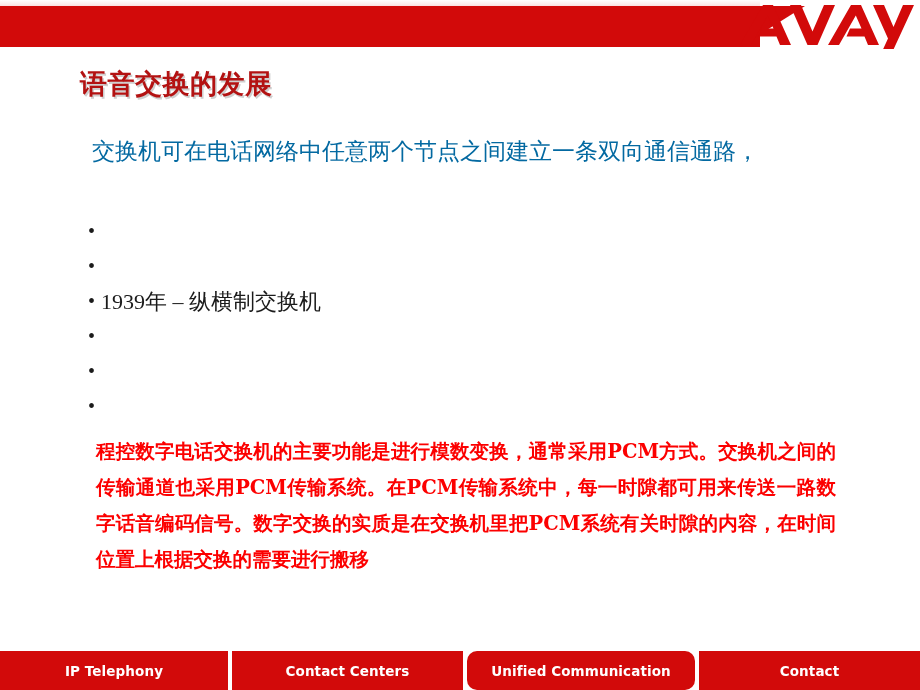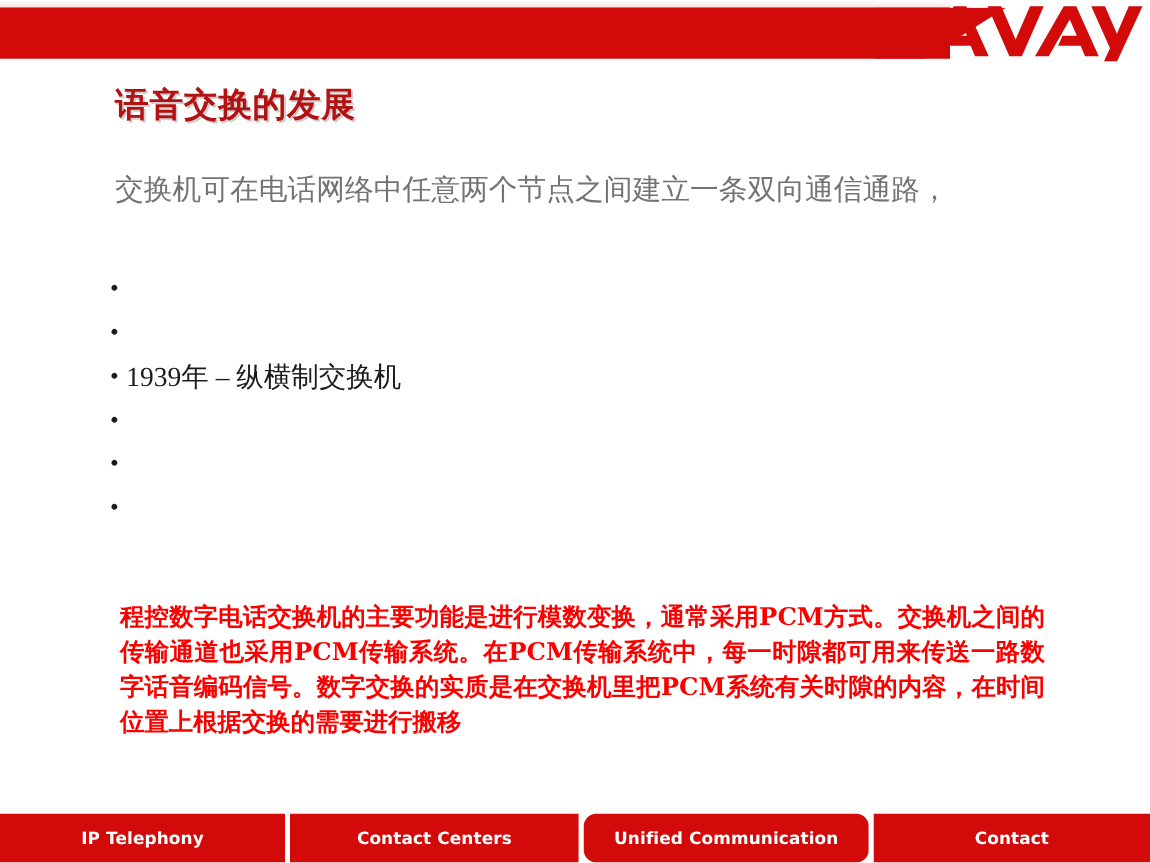--- a/index.html
+++ b/index.html
@@ -103,38 +103,38 @@
     left: 733px;
     top: 1px;
     width: 185px;
     height: 48px;
   }
   .avaya-logo svg { display: block; }
 
   
   .slide-title {
     position: absolute;
-    left: 92px;
+    left: 80px;
     top: 66px;
     font-size: 27px;
     font-weight: bold;
     color: #b31212;
     letter-spacing: 0.5px;
     text-shadow: 1.5px 1.5px 0 #cfcfcf;
     font-family: "DejaVu Serif", "Liberation Serif", serif;
     white-space: nowrap;
   }
 
   
   .intro-line {
     position: absolute;
     left: 92px;
     top: 136px;
     font-size: 23px;
-    color: #737373;
+    color: #0369a1;
     white-space: nowrap;
   }
   .bullet-list {
     position: absolute;
     left: 88px;
     top: 214px;
     width: 760px;
   }
   .bullet-item {
     display: flex;
@@ -149,26 +149,26 @@
     flex: 0 0 13px;
     font-size: 20px;
     line-height: 35px;
     color: #1b1b1b;
   }
   .bullet-text { flex: 0 0 auto; }
 
   .red-paragraph {
     position: absolute;
     left: 96px;
-    top: 480px;
+    top: 434px;
     width: 740px;
     font-size: 19.5px;
     font-weight: bold;
     color: #fc0000;
-    line-height: 28px;
+    line-height: 36px;
     font-family: "DejaVu Serif", "Liberation Serif", serif;
     text-align: justify;
     text-justify: inter-character;
   }
 
   
   .footer {
     position: absolute;
     left: 0;
     top: 651px;

